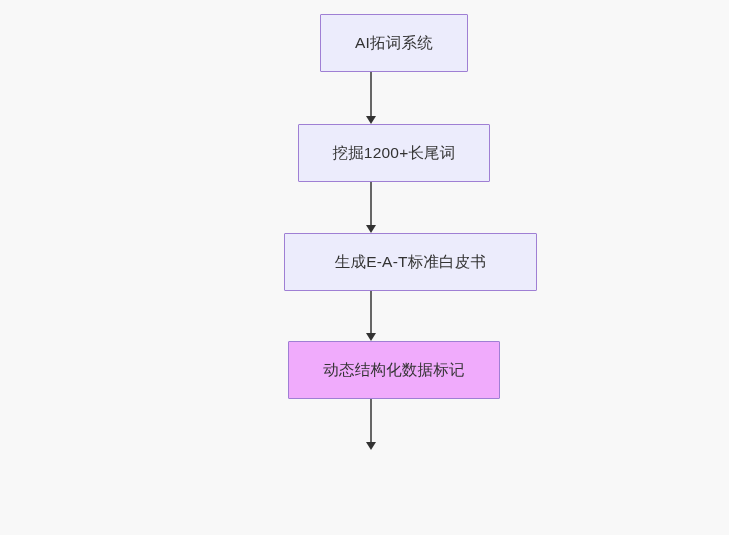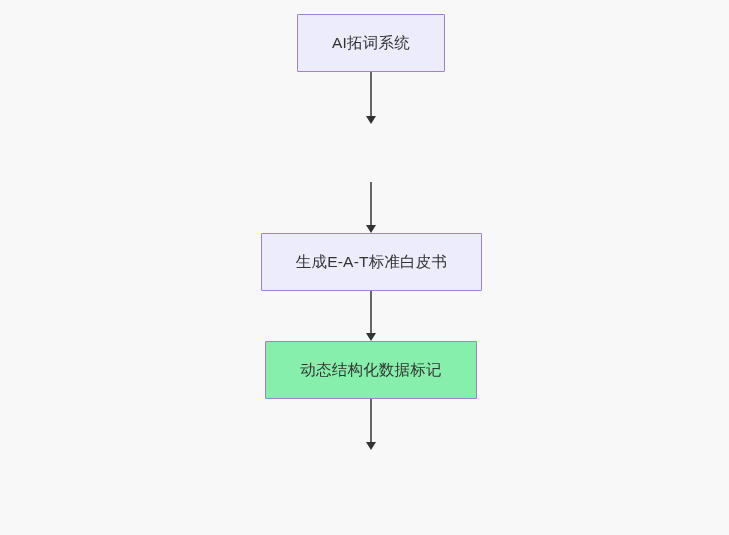--- a/index.html
+++ b/index.html
@@ -25,20 +25,21 @@
     border: 1.6px solid #9f7fd4;
     border-radius: 1px;
     display: flex;
     align-items: center;
     justify-content: center;
     color: #333333;
     font-size: 15.5px;
     line-height: 1.2;
     letter-spacing: 0.2px;
     white-space: nowrap;
+    margin-left: 23px;
   }
   .node-label {
     display: block;
     text-align: center;
   }
   .edge {
     position: absolute;
     width: 0;
     height: 0;
   }
@@ -77,20 +78,23 @@
     <div class="edge-arrow" style="top: 42px; border-top-color: rgb(51, 51, 51);"></div>
   </div>
   <div class="edge" style="left: 371px; top: 399px;">
     <div class="edge-line" style="height: 43px; background: rgb(102, 102, 102);"></div>
     <div class="edge-arrow" style="top: 43px; border-top-color: rgb(51, 51, 51);"></div>
   </div>
 
   <div class="node" style="left: 297px; top: 14px; width: 148px; height: 58px; background: rgb(236, 236, 252); border-color: rgb(159, 127, 212); color: rgb(51, 51, 51);">
     <span class="node-label">AI拓词系统</span>
   </div>
-  <div class="node" style="left: 261px; top: 233px; width: 221px; height: 58px; background: rgb(236, 236, 252); border-color: rgb(159, 127, 212); color: rgb(51, 51, 51);">
+  <div class="node" style="left: 275px; top: 124px; width: 192px; height: 58px; background: rgb(236, 236, 252); border-color: rgb(159, 127, 212); color: rgb(51, 51, 51);">
+    <span class="node-label">挖掘1200+长尾词</span>
+  </div>
+  <div class="node" style="left: 261px; top: 233px; width: 253px; height: 58px; background: rgb(236, 236, 252); border-color: rgb(159, 127, 212); color: rgb(51, 51, 51);">
     <span class="node-label">生成E-A-T标准白皮书</span>
   </div>
-  <div class="node" style="left: 265px; top: 341px; width: 212px; height: 58px; background: #86efac; border-color: rgb(159, 127, 212); color: rgb(51, 51, 51);">
+  <div class="node" style="left: 265px; top: 341px; width: 212px; height: 58px; background: #f0abfc; border-color: rgb(159, 127, 212); color: rgb(51, 51, 51);">
     <span class="node-label">动态结构化数据标记</span>
   </div>
 
 </div>
 
 </body></html>

